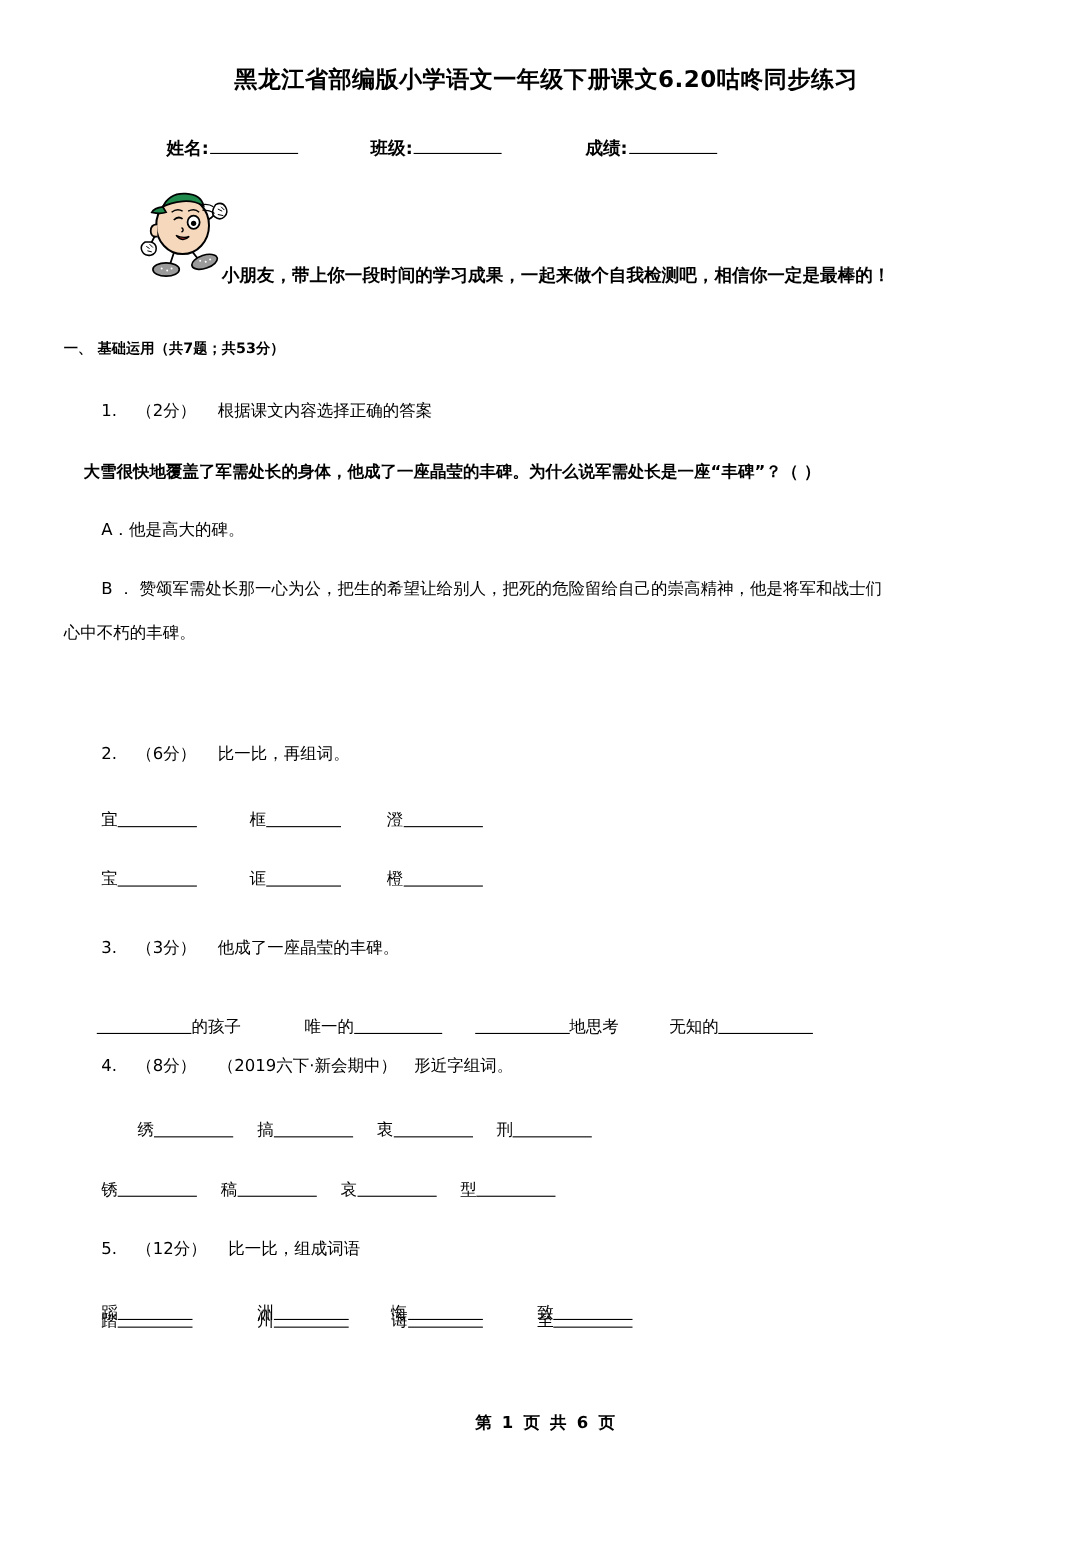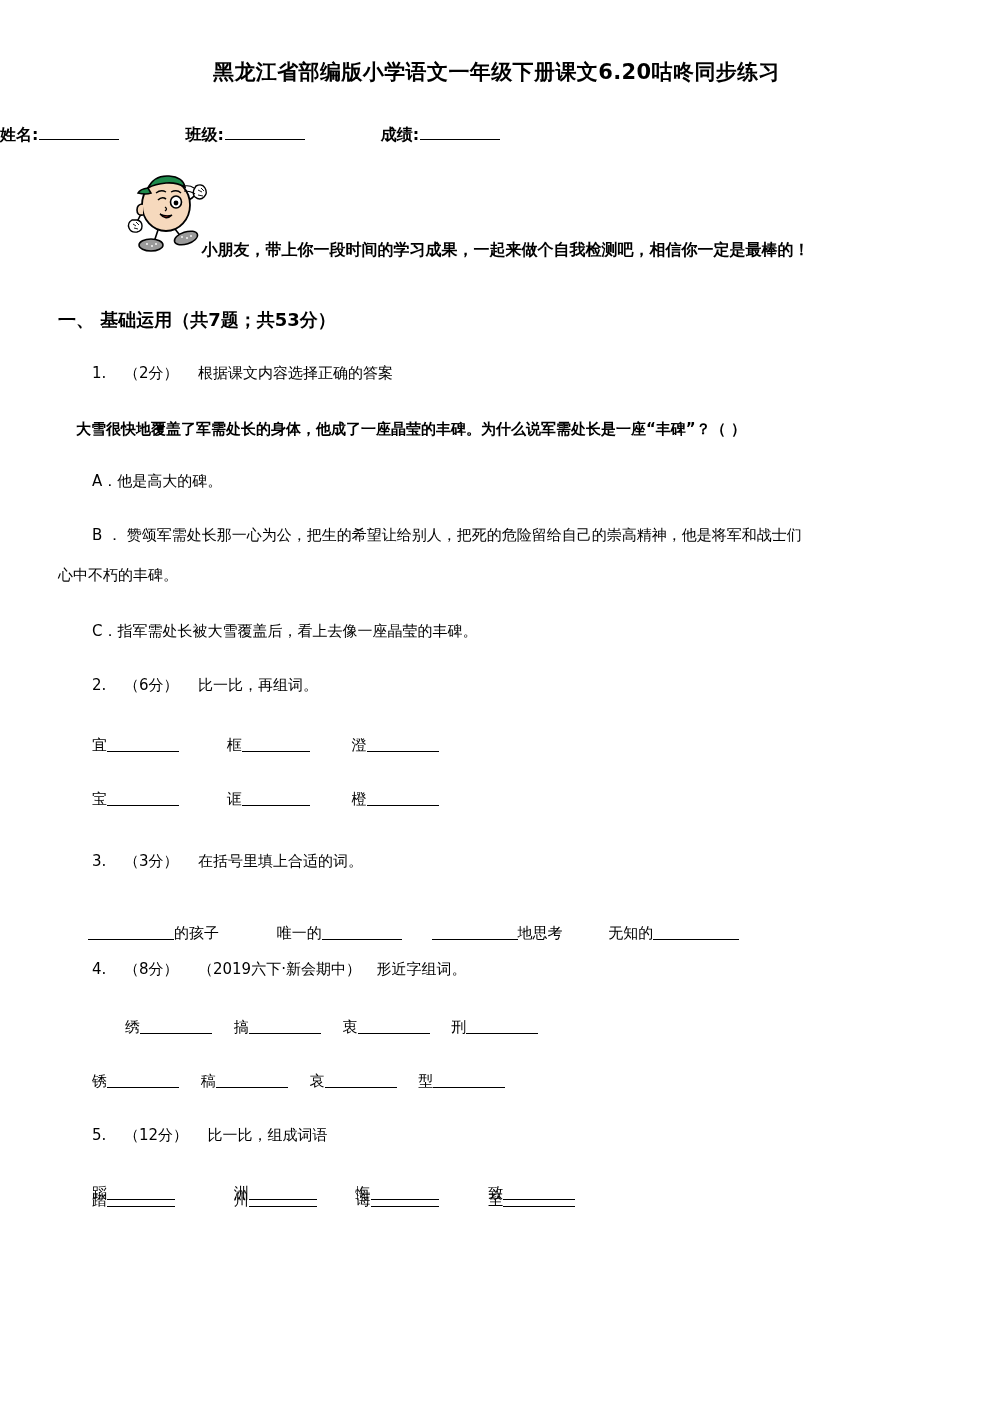--- a/index.html
+++ b/index.html
@@ -35,20 +35,21 @@
     letter-spacing: 0.4px;
     white-space: nowrap;
   }
 
   
   .meta-row {
     position: absolute;
     left: 0; top: 124px;
     width: 803px;
     display: flex;
+    justify-content: center;
     align-items: baseline;
     font-size: 16px;
     font-weight: bold;
   }
   .meta-field { white-space: nowrap; }
   .meta-gap-1 { width: 66px; }
   .meta-gap-2 { width: 76px; }
   .meta-blank {
     display: inline-block;
     width: 80px;
@@ -75,21 +76,21 @@
     font-weight: bold;
     white-space: nowrap;
     padding-left: 18px;
     box-sizing: border-box;
   }
 
   
   .section-heading {
     position: absolute;
     left: 58px;
-    font-size: 18px;
+    font-size: 13px;
     font-weight: bold;
     white-space: nowrap;
   }
 
   
   .q-line {
     position: absolute;
     font-size: 15px;
     white-space: nowrap;
   }
@@ -195,21 +196,20 @@
     <span>1.</span>
     <span style="display:inline-block;width:8px"></span>
     <span>（2分）</span>
     <span style="display:inline-block;width:10px"></span>
     <span>根据课文内容选择正确的答案</span>
   </div>
   <div class="q-line q-body" style="top:420px;">大雪很快地覆盖了军需处长的身体，他成了一座晶莹的丰碑。为什么说军需处长是一座“丰碑”？（      ）</div>
   <div class="opt" style="top:472px;">A．他是高大的碑。</div>
   <div class="opt" style="top:526px;">B ． 赞颂军需处长那一心为公，把生的希望让给别人，把死的危险留给自己的崇高精神，他是将军和战士们</div>
   <div class="q-line q-body-wrap" style="top:566px;">心中不朽的丰碑。</div>
-  <div class="opt" style="top:622px;">C．指军需处长被大雪覆盖后，看上去像一座晶莹的丰碑。</div>
 
   <div class="q-line q-head" style="top:676px;text-align:right;">
     <span>2.</span>
     <span style="display:inline-block;width:8px"></span>
     <span>（6分）</span>
     <span style="display:inline-block;width:10px"></span>
     <span>比一比，再组词。</span>
   </div>
   <div class="fill-row" style="top:790px;">
     <span class="cell" style="width:130px"><span>宝</span><span class="blank bl-72"></span></span>
@@ -220,21 +220,21 @@
     <span class="cell" style="width:130px"><span>宜</span><span class="blank bl-72"></span></span>
     <span class="cell" style="width:120px"><span>框</span><span class="blank bl-68"></span></span>
     <span class="cell" style="width:120px"><span>澄</span><span class="blank bl-72"></span></span>
   </div>
 
   <div class="q-line q-head" style="top:852px;">
     <span>3.</span>
     <span style="display:inline-block;width:8px"></span>
     <span>（3分）</span>
     <span style="display:inline-block;width:10px"></span>
-    <span>在括号里填上合适的词。</span>
+    <span>他成了一座晶莹的丰碑。</span>
   </div>
   <div class="fill-row" style="top:924px;left:88px;">
     <span class="cell" style="width:184px"><span class="blank bl-86"></span><span>的孩子</span></span>
     <span class="cell" style="width:150px"><span>唯一的</span><span class="blank bl-80"></span></span>
     <span class="cell" style="width:172px"><span class="blank bl-86"></span><span>地思考</span></span>
     <span class="cell" style="width:160px"><span>无知的</span><span class="blank bl-86"></span></span>
   </div>
 
   <div class="q-line q-head" style="top:960px;">
     <span>4.</span>
@@ -271,14 +271,15 @@
     <span class="cell" style="width:128px"><span>悔</span><span class="blank bl-68"></span></span>
     <span class="cell" style="width:120px"><span>致</span><span class="blank bl-72"></span></span>
   </div>
   <div class="fill-row" style="top:1191px;">
     <span class="cell" style="width:137px"><span>踏</span><span class="blank bl-68"></span></span>
     <span class="cell" style="width:117px"><span>州</span><span class="blank bl-68"></span></span>
     <span class="cell" style="width:128px"><span>诲</span><span class="blank bl-68"></span></span>
     <span class="cell" style="width:120px"><span>至</span><span class="blank bl-72"></span></span>
   </div>
 
+  <div class="footer">第 1 页 共 6 页</div>
 
 </div>
 
 </body></html>

